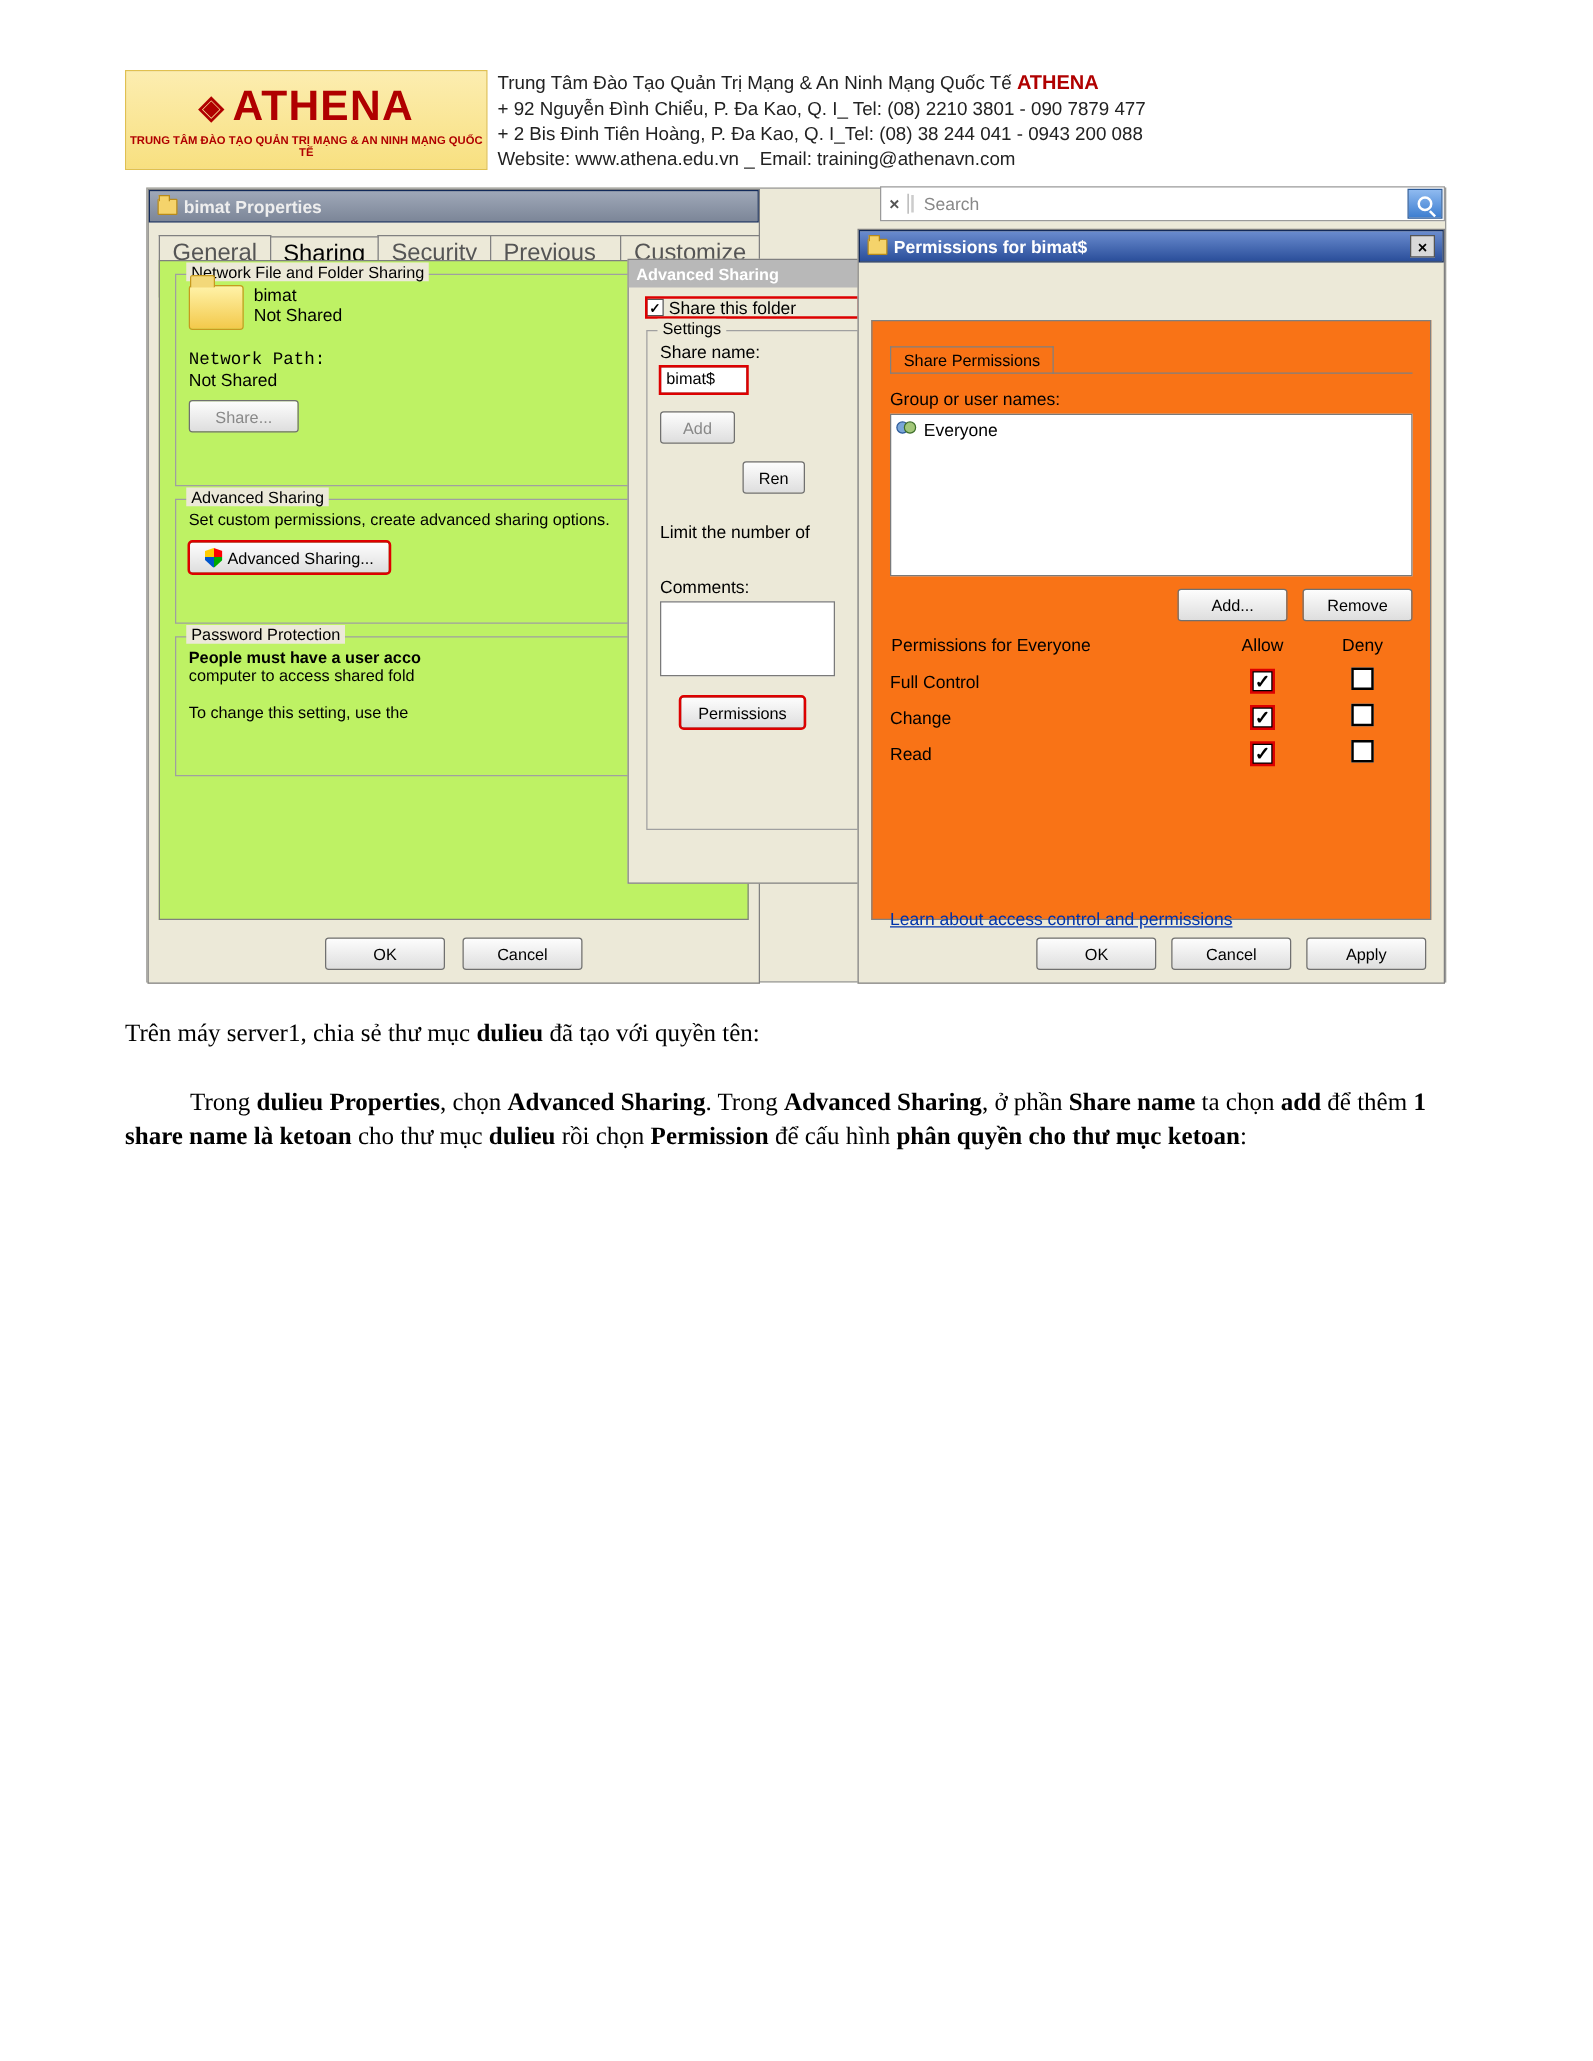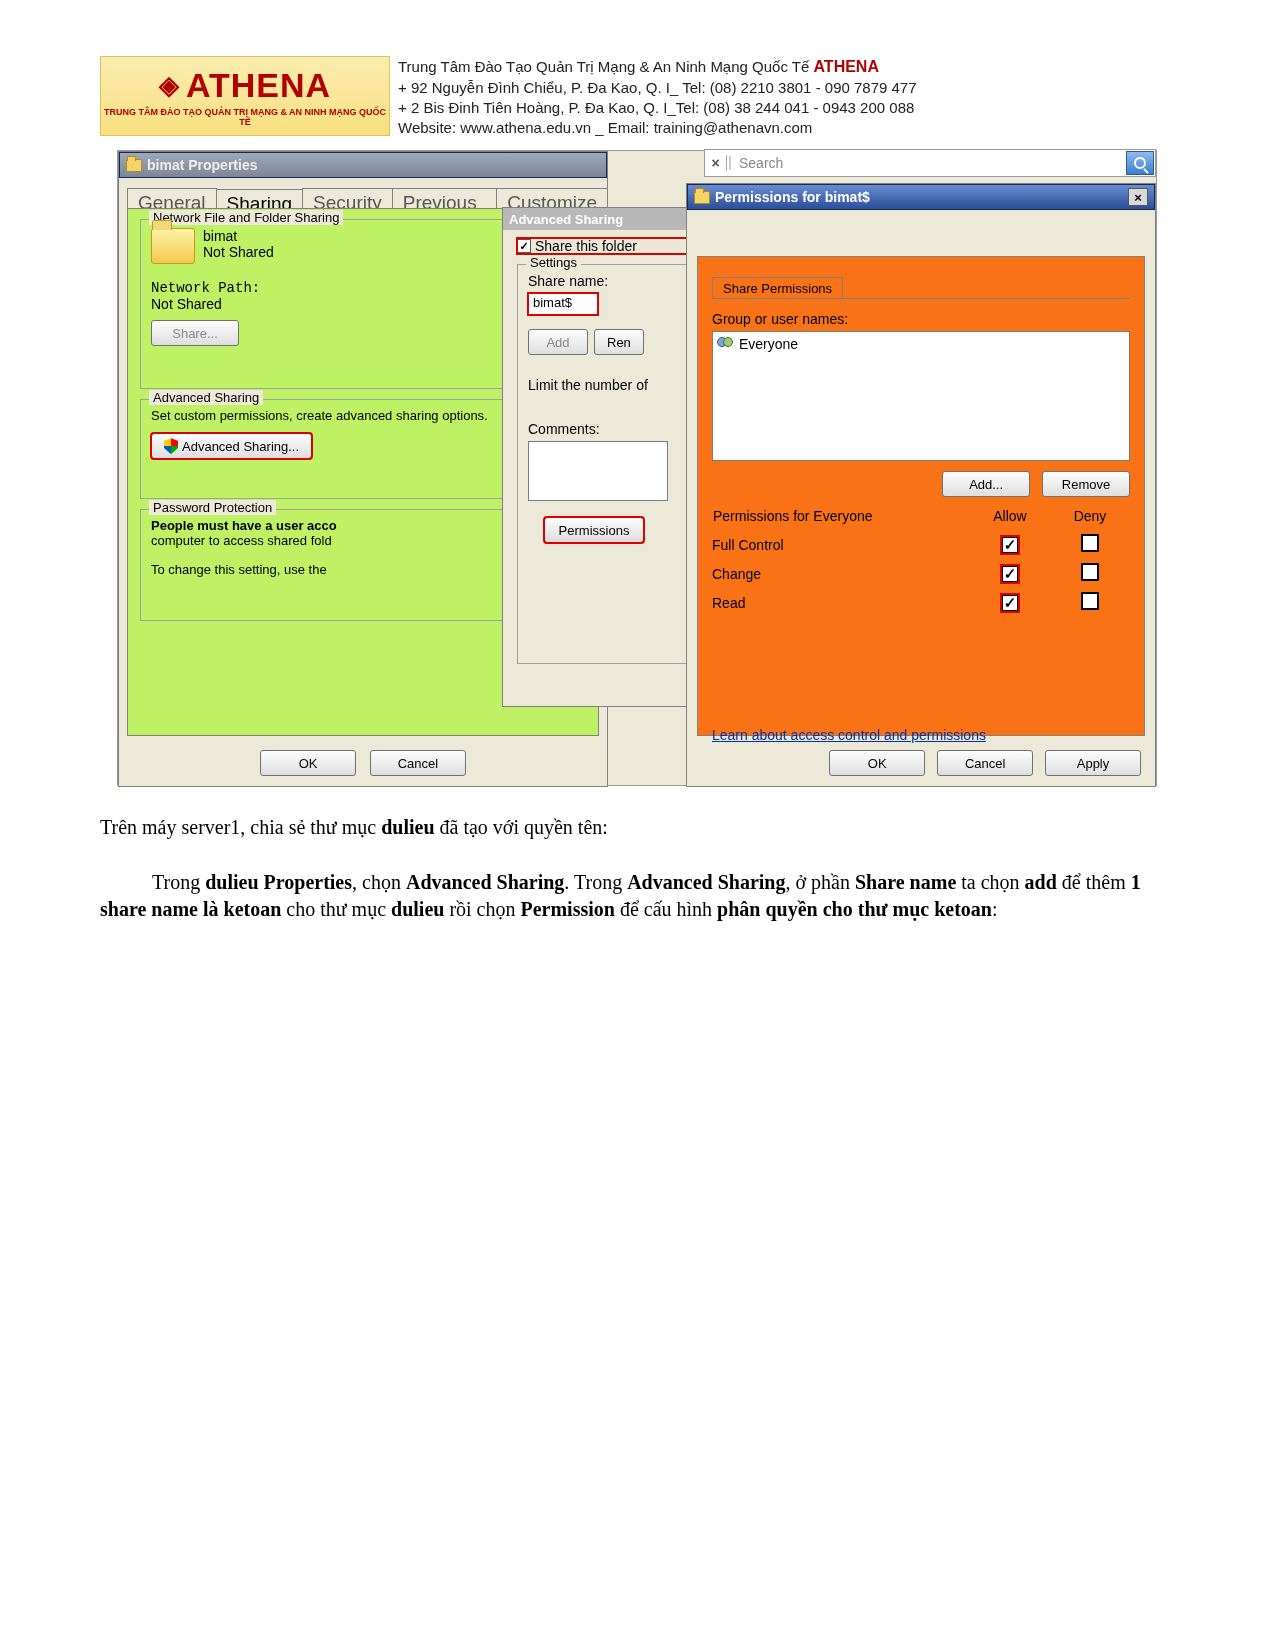--- a/index.html
+++ b/index.html
@@ -201,21 +201,21 @@
         <label style="display:flex;align-items:center;" class="redbox">
           <span class="chk">✓</span>
           <span>Share this folder</span>
         </label>
         <div class="fieldset" style="margin-top:10px;height:400px;">
           <span class="legend">Settings</span>
           <div>Share name:</div>
           <div class="txtbox redbox" style="width:70px;margin-top:4px;">bimat$</div>
           <div style="margin-top:14px;display:flex;gap:6px;">
             <span class="btn disabled" style="min-width:60px;">Add</span>
-            <span class="btn" style="min-width:40px;">Ren</span>
+            <span class="btn" style="min-width:40px;margin-top:40px;">Ren</span>
           </div>
           <div style="margin-top:22px;">Limit the number of</div>
           <div style="margin-top:28px;">Comments:</div>
           <div class="txtbox" style="width:140px;height:60px;margin-top:4px;"></div>
           <div style="margin-top:16px;padding-left:16px;">
             <span class="btn redbox" style="min-width:100px;">Permissions</span>
           </div>
         </div>
       </div>
     </div>

